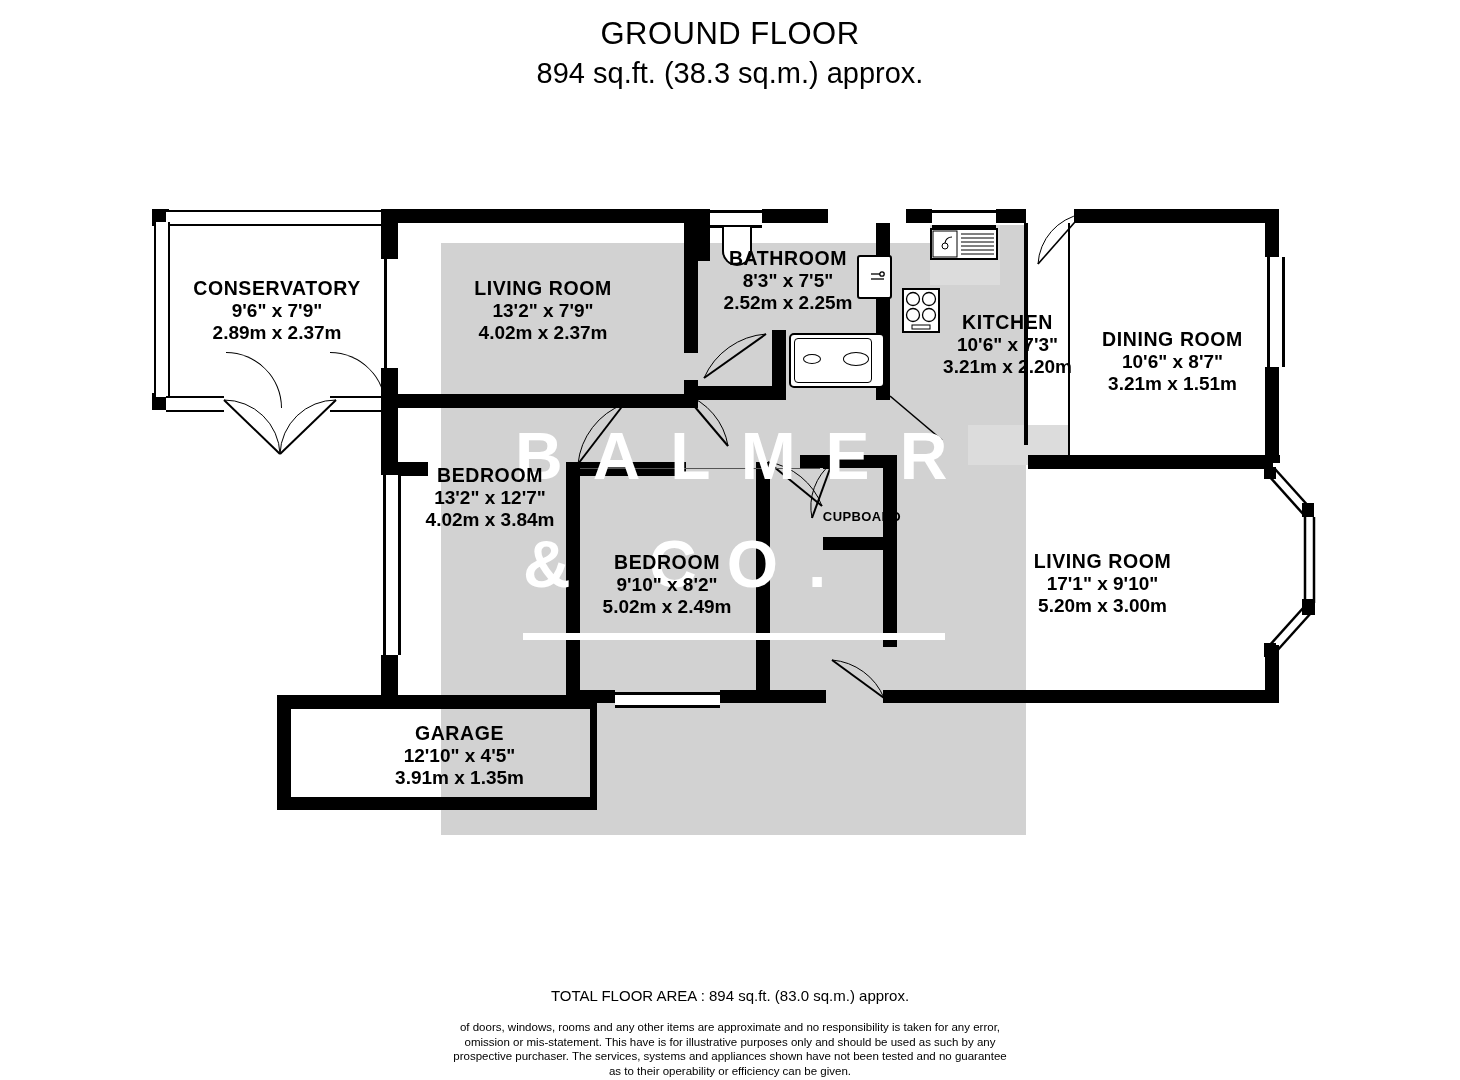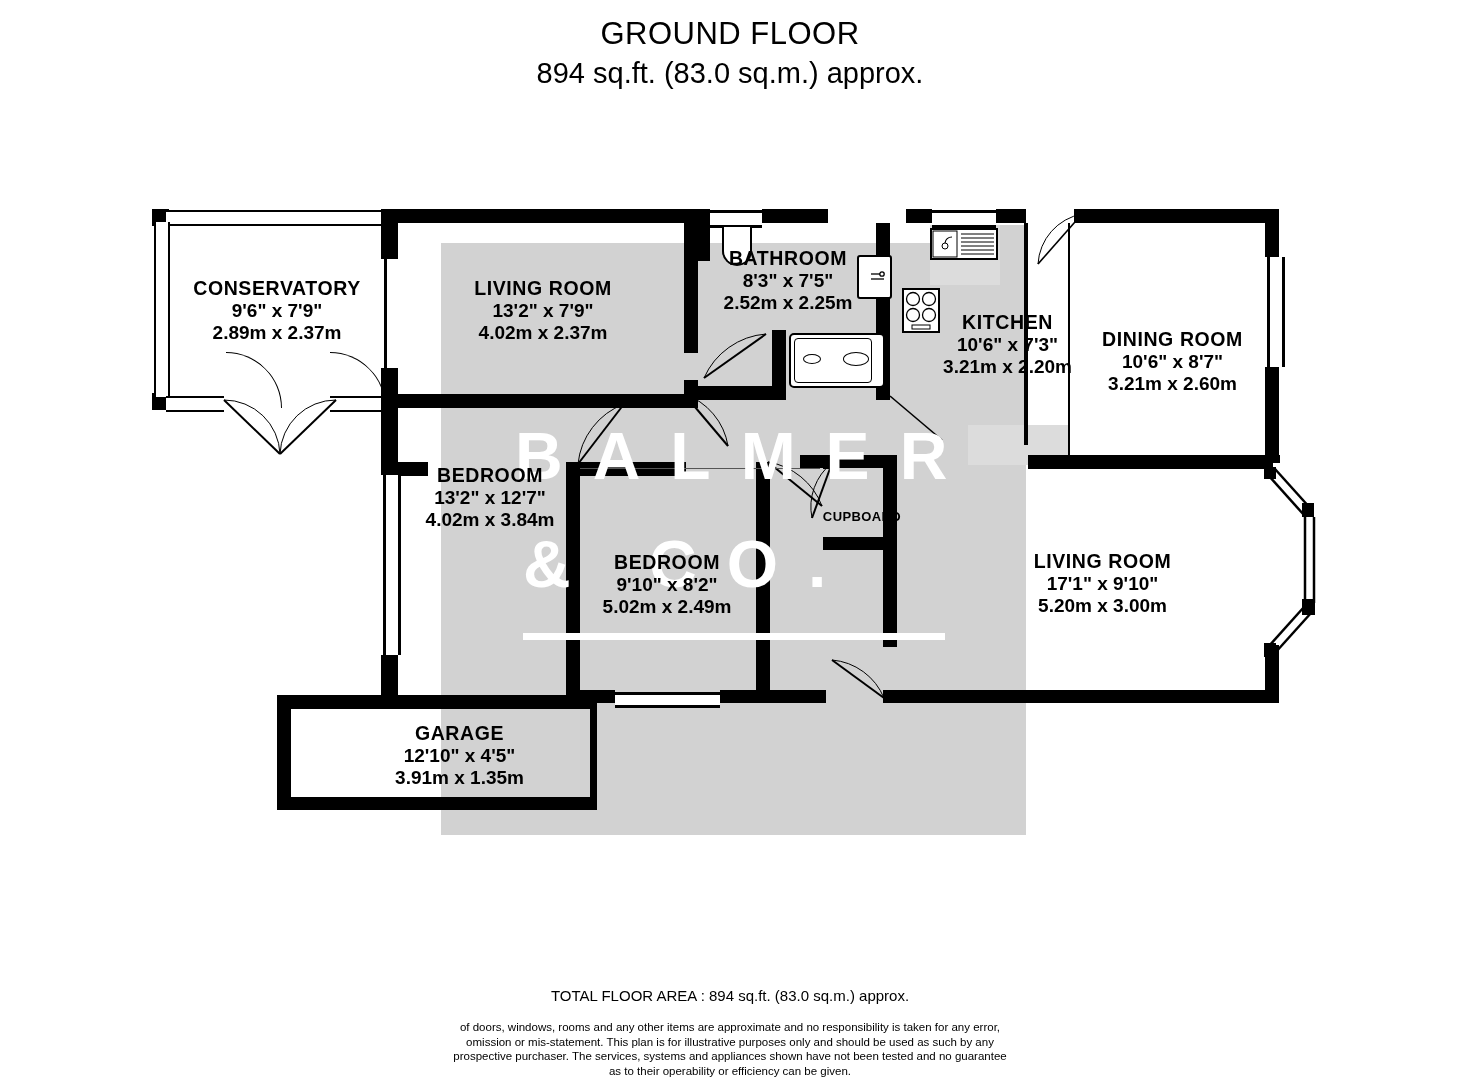--- a/index.html
+++ b/index.html
@@ -162,21 +162,21 @@
   #footer .disc {
     font-size: 11.5px;
     line-height: 14.5px;
   }
 </style>
 </head>
 <body>
 
 <div id="header">
   <div class="line1">GROUND FLOOR</div>
-  <div class="line2">894 sq.ft. (83.0 sq.m.) approx.</div>
+  <div class="line2">894 sq.ft. (38.3 sq.m.) approx.</div>
 </div>
 
 <div id="plan">
 
   <div class="shade" style="left:441px; top:243px; width:585px; height:592px;"></div>
   <div class="shade" style="left:930px; top:225px; width:96px; height:220px;"></div>
   <div class="shade" style="left:702px; top:248px; width:180px; height:140px;"></div>
   <div class="shade-light" style="left:930px; top:225px; width:70px; height:60px;"></div>
   <div class="shade-light" style="left:968px; top:425px; width:100px; height:40px;"></div>
 
@@ -391,21 +391,21 @@
 
   <div class="label" style="left:905px; top:311px; width:205px;">
     <div class="nm">KITCHEN</div>
     <div class="d1">10'6"  x 7'3"</div>
     <div class="d2">3.21m  x 2.20m</div>
   </div>
 
   <div class="label" style="left:1065px; top:328px; width:215px;">
     <div class="nm">DINING ROOM</div>
     <div class="d1">10'6"  x 8'7"</div>
-    <div class="d2">3.21m  x 2.60m</div>
+    <div class="d2">3.21m  x 1.51m</div>
   </div>
 
   <div class="label" style="left:380px; top:464px; width:220px;">
     <div class="nm">BEDROOM</div>
     <div class="d1">13'2"  x 12'7"</div>
     <div class="d2">4.02m  x 3.84m</div>
   </div>
 
   <div class="label" style="left:567px; top:551px; width:200px;">
     <div class="nm">BEDROOM</div>
@@ -427,17 +427,17 @@
 
   <div class="label small" style="left:812px; top:509px; width:100px;">
     <div class="nm">CUPBOARD</div>
   </div>
 
 </div>
 
 <div id="footer">
   <div class="total">TOTAL FLOOR AREA : 894 sq.ft. (83.0 sq.m.) approx.</div>
   <div class="disc">of doors, windows, rooms and any other items are approximate and no responsibility is taken for any error,</div>
-  <div class="disc">omission or mis-statement. This plan is for illustrative purposes only and should be used as such by any</div>
+  <div class="disc">omission or mis-statement. This have is for illustrative purposes only and should be used as such by any</div>
   <div class="disc">prospective purchaser. The services, systems and appliances shown have not been tested and no guarantee</div>
   <div class="disc">as to their operability or efficiency can be given.</div>
 
 </div>
 
 </body></html>

